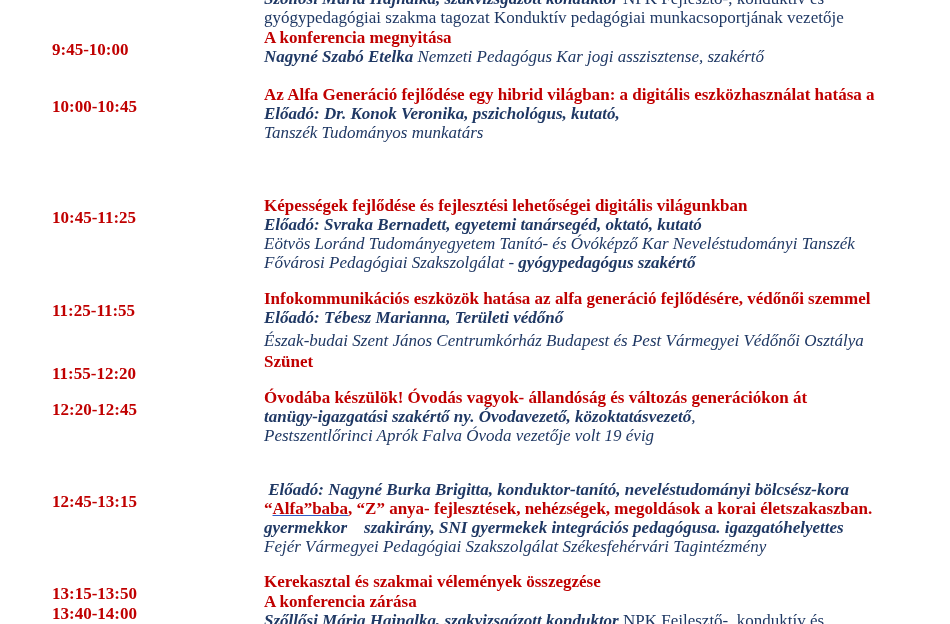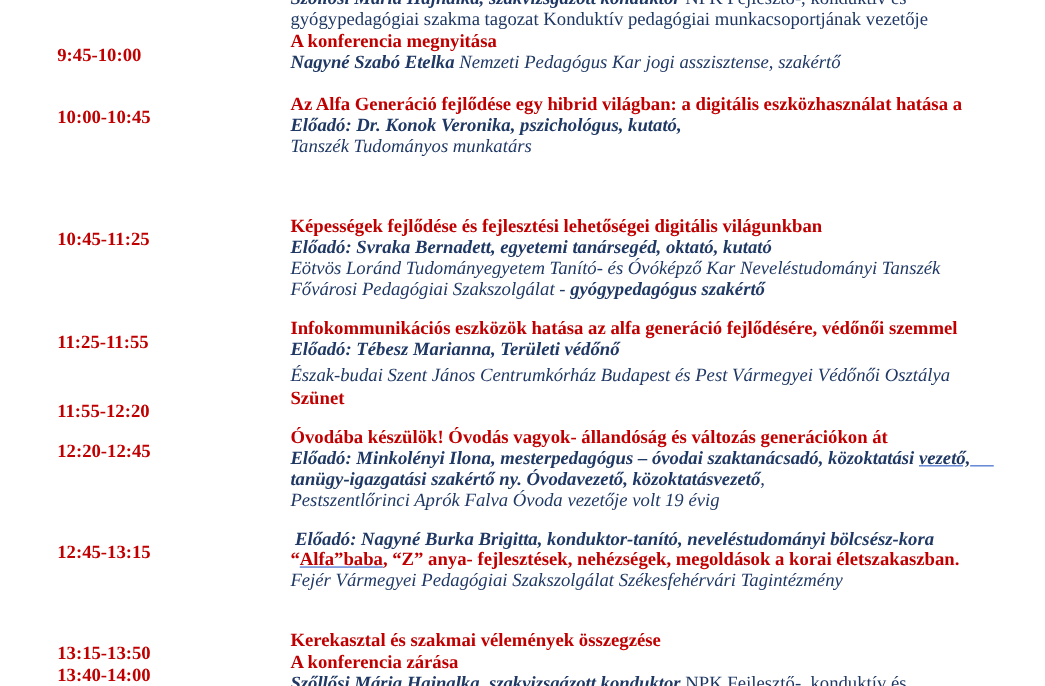--- a/index.html
+++ b/index.html
@@ -89,31 +89,31 @@
     <div class="time">11:55-12:20</div>
     <div class="content">
       <div class="line"><span class="seg-t">Szünet</span></div>
     </div>
   </section>
 
   <section class="row" style="top:388px">
     <div class="time">12:20-12:45</div>
     <div class="content">
       <div class="line"><span class="seg-t">Óvodába készülök! Óvodás vagyok- állandóság és változás generációkon át</span></div>
-      <div class="line"><span class="seg-b">Előadó: Minkolényi Ilona, mesterpedagógus – óvodai szaktanácsadó, közoktatási </span><span class="seg-bu">vezető,</span><span class="seg-bu">&nbsp;&nbsp;&nbsp;&nbsp;&nbsp;</span></div>
       <div class="line"><span class="seg-b">tanügy-igazgatási szakértő ny. Óvodavezető, közoktatásvezető</span><span class="seg-i">,</span></div>
       <div class="line"><span class="seg-i">Pestszentlőrinci Aprók Falva Óvoda vezetője volt 19 évig</span></div>
     </div>
   </section>
 
   <section class="row" style="top:480px">
     <div class="time">12:45-13:15</div>
     <div class="content">
       <div class="line"><span class="seg-b"> Előadó: Nagyné Burka Brigitta, konduktor-tanító, neveléstudományi bölcsész-kora</span></div>
       <div class="line"><span class="seg-t">“</span><span class="seg-tu">Alfa”baba</span><span class="seg-t">, “Z” anya- fejlesztések, nehézségek, megoldások a korai életszakaszban.</span></div>
+      <div class="line"><span class="seg-b">gyermekkor    szakirány, SNI gyermekek integrációs pedagógusa. igazgatóhelyettes</span></div>
       <div class="line"><span class="seg-i">Fejér Vármegyei Pedagógiai Szakszolgálat Székesfehérvári Tagintézmény</span></div>
     </div>
   </section>
 
   <section class="row" style="top:572px">
     <div class="time">13:15-13:50</div>
     <div class="content">
       <div class="line"><span class="seg-t">Kerekasztal és szakmai vélemények összegzése</span></div>
     </div>
   </section>

